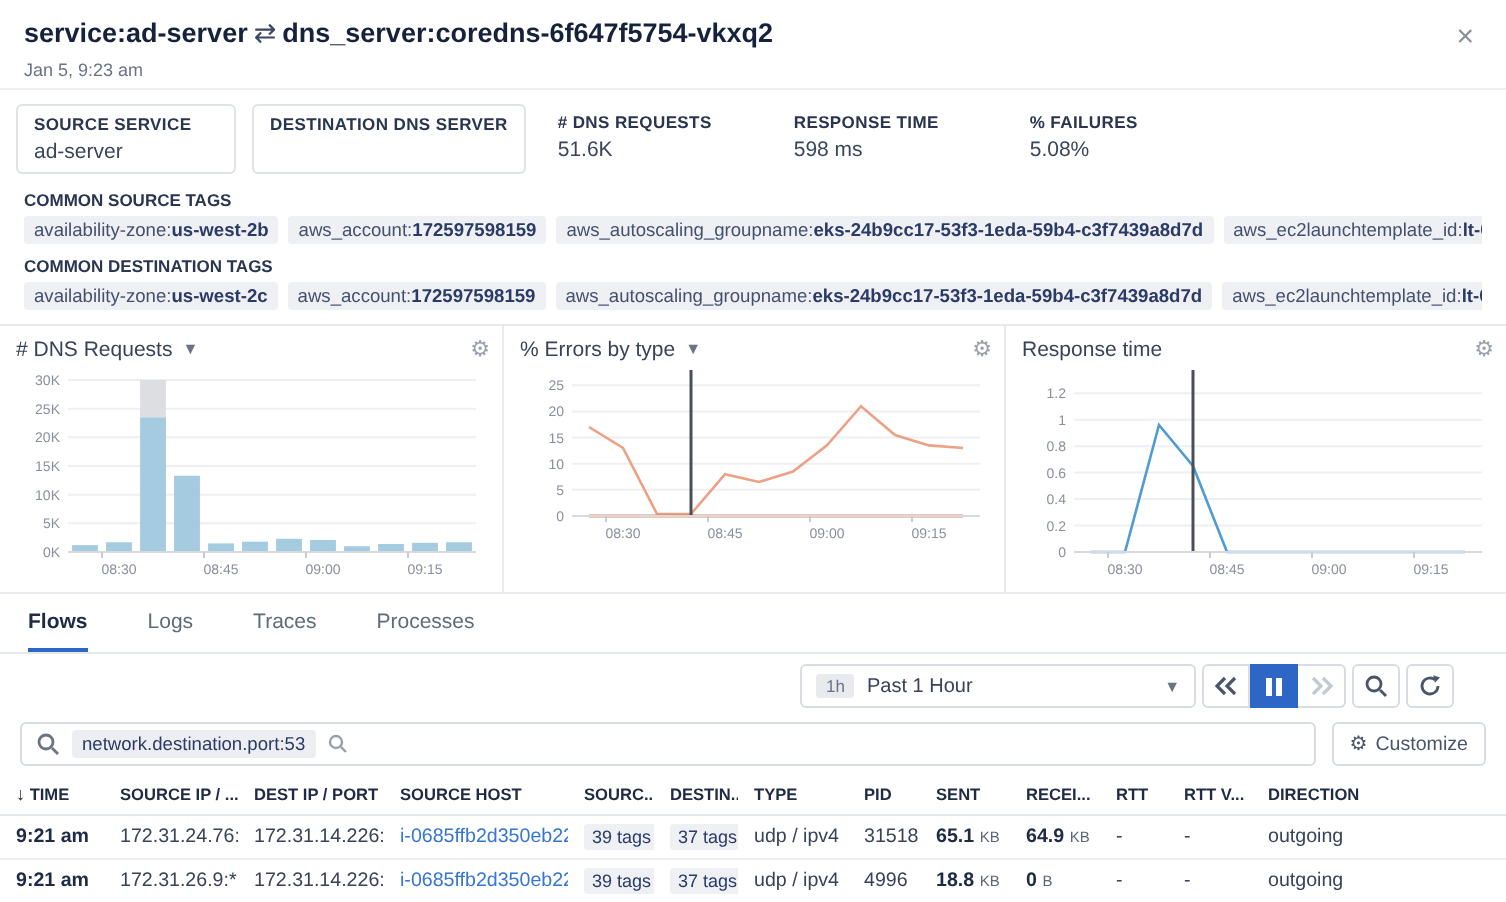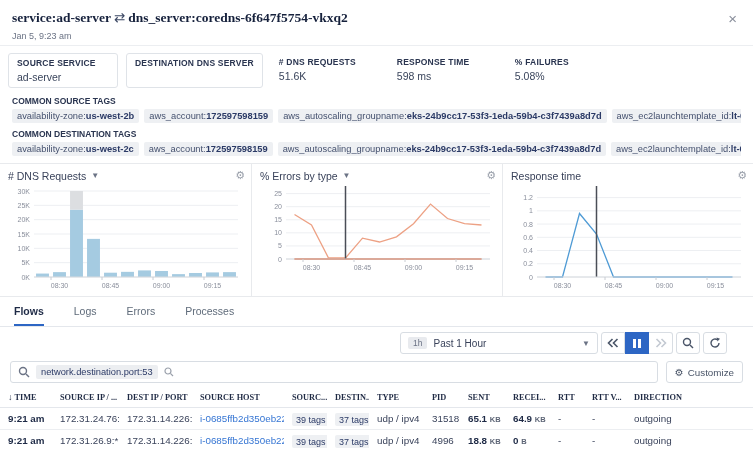--- a/index.html
+++ b/index.html
@@ -2,21 +2,21 @@
 <html><head>
 <meta charset="utf-8">
 <style>
   * { margin:0; padding:0; box-sizing:border-box; }
   html,body { background:#fff; }
   body { font-family:"Liberation Sans","DejaVu Sans",sans-serif; color:#1e2a46; }
   .page { position:relative; width:753px; height:451px; background:#fff; overflow:hidden; }
 
   
   .hdr { display:flex; align-items:flex-start; justify-content:space-between; padding:9px 12px 4px 12px; border-bottom:1px solid #eceef1; }
-  .hdr-title { font-size:13.5px; font-weight:bold; color:#16213c;font-family:Liberation Serif, serif; }
+  .hdr-title { font-size:13.5px; font-weight:bold; color:#16213c; }
   .hdr-title .arrow { font-weight:normal; color:#3b4763; padding:0 3px; }
   .hdr-date { font-size:9px; color:#6b7385; margin-top:5px; }
   .close-x { font-size:15px; color:#8a8f9c; cursor:pointer; line-height:1; padding:2px 4px; }
 
   
   .stats { display:flex; align-items:stretch; padding:7px 8px 6px 8px; gap:8px; }
   .stat { padding:4px 8px; min-width:110px; }
   .stat.boxed { border:1px solid #dfe3e8; border-radius:3px; }
   .stat-label { font-size:8.5px; font-weight:bold; color:#2a3550; letter-spacing:.2px; margin-bottom:3px; white-space:nowrap; }
   .stat-value { font-size:10.5px; color:#3a455c; white-space:nowrap; }
@@ -64,27 +64,27 @@
 
   
   .searchrow { display:flex; align-items:center; gap:8px; padding:3px 10px 4px 10px; }
   .searchbox { flex:1; height:22px; border:1px solid #d8dde3; border-radius:3px; display:flex; align-items:center; padding:0 7px; gap:6px; }
   .filterpill { background:#eceef1; border-radius:2px; padding:2px 5px; font-size:9.3px; color:#2b3a66; white-space:nowrap; }
   .search-input { border:none; outline:none; flex:1; font-size:10px; font-family:inherit; color:#39425a; }
   .customize-btn { height:22px; border:1px solid #d8dde3; border-radius:3px; background:#fff; display:flex; align-items:center; gap:4px; padding:0 8px; font-size:9.8px; color:#4a5568; cursor:pointer; }
 
   
   table.flows { width:100%; border-collapse:collapse; table-layout:fixed; }
-  .flows th { font-size:8.3px; font-weight:bold; color:#1f2a44; text-align:left; padding:5px 4px 5px 8px; white-space:nowrap; overflow:hidden; border-bottom:1px solid #e4e7ec;font-family:Liberation Serif, serif; }
+  .flows th { font-size:8.3px; font-weight:bold; color:#1f2a44; text-align:left; padding:5px 4px 5px 8px; white-space:nowrap; overflow:hidden; border-bottom:1px solid #e4e7ec; }
   .flows td { font-size:9.8px; color:#39425a; padding:5px 4px 5px 8px; white-space:nowrap; overflow:hidden; border-bottom:1px solid #eceef1; }
   .flows td.t { font-weight:bold; color:#1e2a46; }
   .flows a.hostlink { color:#3575d3; text-decoration:none; }
   .flows .cellpill { background:#eef0f3; border-radius:2px; padding:1.5px 4px; font-size:9px; color:#2b3a66; }
   .flows .num b { color:#1e2a46; }
-  .flows .num .unit { font-size:7.5px; color:#5d6576; font-weight:bold; }
+  .flows .num .unit { font-size:7.5px; color:#5d6576; font-weight:normal; }
   .sortarrow { font-size:9px; }
 
   svg text { font-family:"Liberation Sans","DejaVu Sans",sans-serif; }
 </style>
 </head>
 <body>
 
 <div class="page">
 
   <div class="hdr">
@@ -256,21 +256,21 @@
           <text x="153.5" y="104" text-anchor="middle" font-size="7" fill="#8a8f9c">09:00</text>
           <line x1="196" x2="196" y1="93" y2="96" stroke="#c8ccd2" stroke-width="1"></line>
           <text x="204.5" y="104" text-anchor="middle" font-size="7" fill="#8a8f9c">09:15</text>
         </svg>
     </div>
   </div>
 
   <div class="tabs">
     <div class="tab active">Flows</div>
     <div class="tab">Logs</div>
-    <div class="tab">Errors</div>
+    <div class="tab">Traces</div>
     <div class="tab">Processes</div>
   </div>
 
   <div class="controls">
     <div class="range-select">
       <span class="range-badge">1h</span>
       <span class="range-label">Past 1 Hour</span>
       <span class="range-caret">▼</span>
     </div>
     <div class="btn-group">

